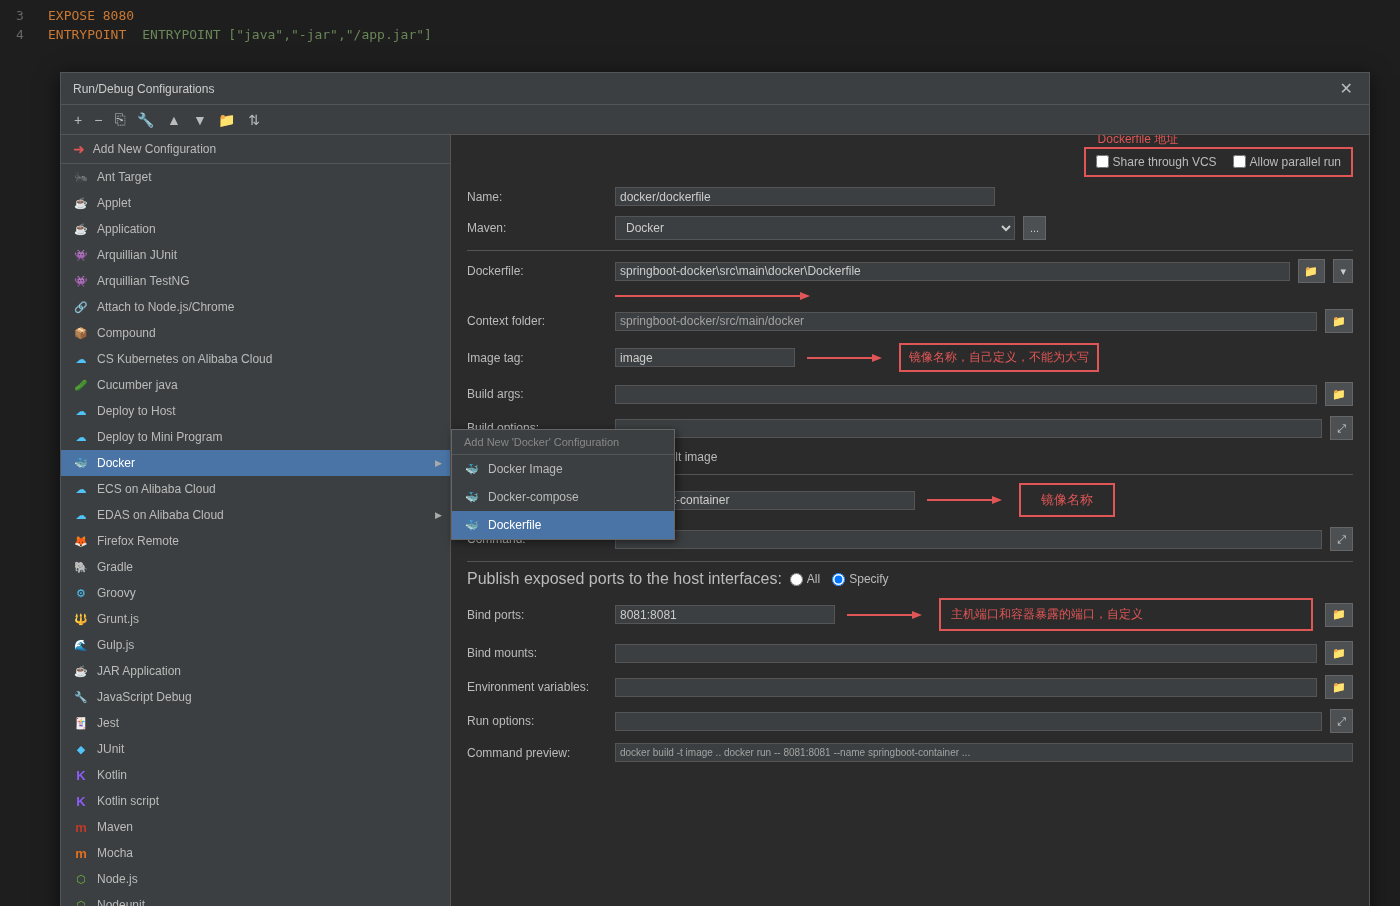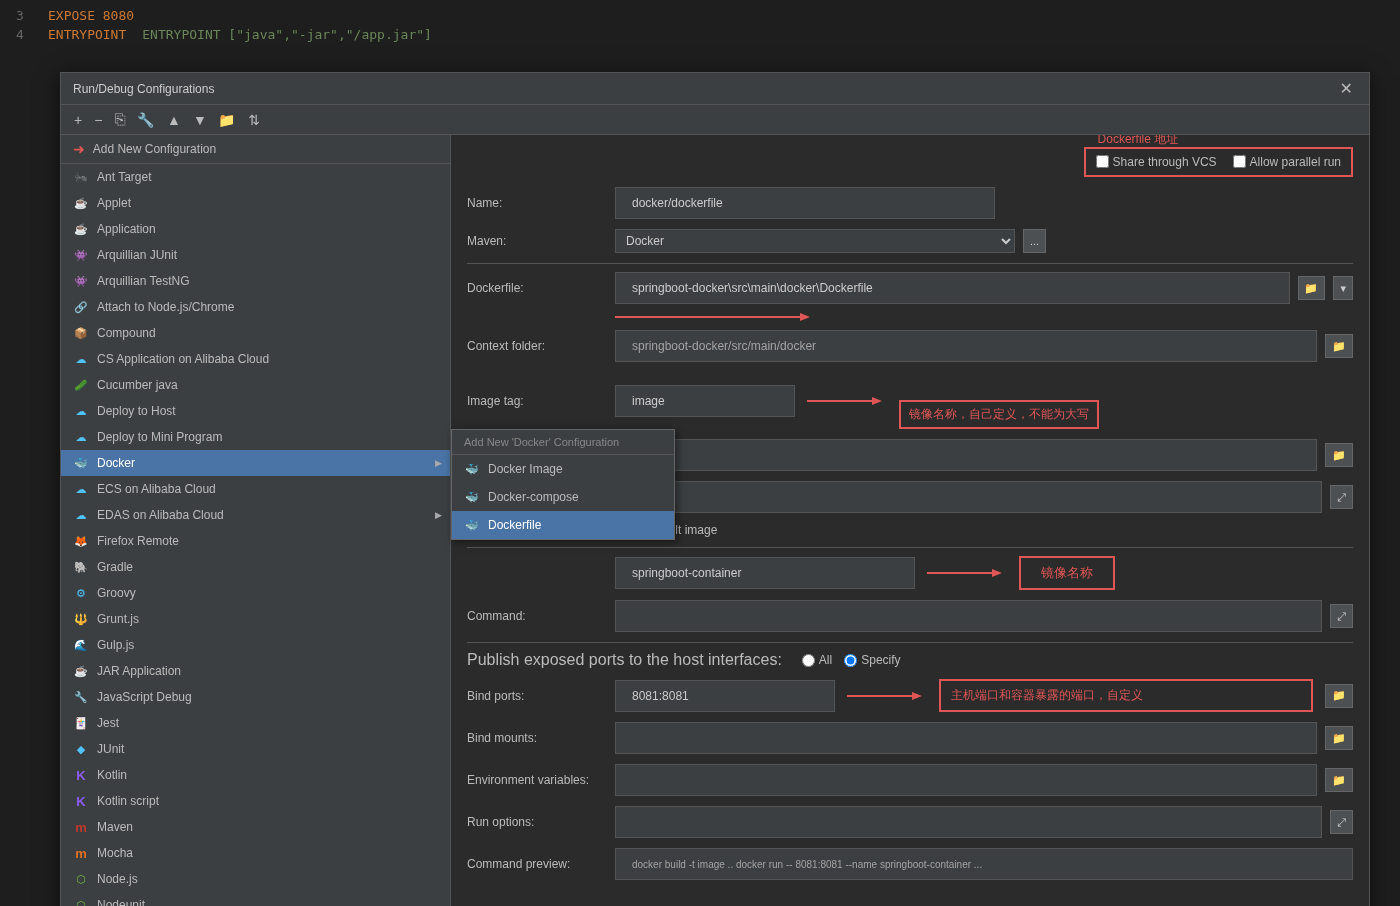--- a/index.html
+++ b/index.html
@@ -158,23 +158,23 @@
       color: #bbb;
       font-size: 12px;
       padding-right: 8px;
       flex-shrink: 0;
     }
     .form-input {
       flex: 1;
       background: #3c3f41;
       border: 1px solid #555;
       color: #ccc;
-      padding: 3px 16px;
+      padding: 3px 4px;
       font-size: 12px;
-      height: 32px;
+      height: 19px;
     }
     .form-input.dimmed { color: #a3a3a3; }
 
     .form-row-checkbox {
       display: flex;
       align-items: center;
       gap: 6px;
       margin-bottom: 10px;
       padding-left: 148px;
     }
@@ -314,21 +314,21 @@
         <li class="config-item">
           <span class="icon-box">🔗</span>
           <span>Attach to Node.js/Chrome</span>
         </li>
         <li class="config-item">
           <span class="icon-box">📦</span>
           <span>Compound</span>
         </li>
         <li class="config-item">
           <span class="icon-box cloud-icon">☁</span>
-          <span>CS Application on Alibaba Cloud</span>
+          <span>CS Kubernetes on Alibaba Cloud</span>
         </li>
         <li class="config-item">
           <span class="icon-box">🥒</span>
           <span>Cucumber java</span>
         </li>
         <li class="config-item">
           <span class="icon-box cloud-icon">☁</span>
           <span>Deploy to Host</span>
         </li>
         <li class="config-item">
@@ -477,21 +477,21 @@
         <button class="btn-browse">📁</button>
       </div>
 
       <div class="form-row">
         <span class="form-label">Image tag:</span>
         <input class="form-input" style="max-width: 180px;" value="image">
         <svg width="80" height="14" style="margin:0 4px">
           <line x1="0" y1="7" x2="65" y2="7" stroke="#e05555" stroke-width="2"></line>
           <polygon points="65,3 75,7 65,11" fill="#e05555"></polygon>
         </svg>
-        <div style="border:2px solid #e05555;padding:4px 8px;white-space:nowrap;margin-top:28px;">
+        <div style="border:2px solid #e05555;padding:4px 8px;white-space:nowrap;">
           <span style="color:#e05555;font-size:12px;">镜像名称，自己定义，不能为大写</span>
         </div>
       </div>
 
       <div class="form-row">
         <span class="form-label">Build args:</span>
         <input class="form-input" style="">
         <button class="btn-browse">📁</button>
       </div>
 
@@ -523,21 +523,21 @@
       <div class="form-row">
         <span class="form-label">Command:</span>
         <input class="form-input" style="">
         <button class="btn-browse">⤢</button>
       </div>
 
       <div class="separator-line"></div>
 
       <div class="form-row">
         <span style="color:#bbb;font-size:16px;flex-shrink:0;">Publish exposed ports to the host interfaces:</span>
-        <div class="radio-group" style="margin-left:12px">
+        <div class="radio-group" style="margin-left:0">
           <label class="radio-label">
             <input type="radio" name="publish" style="">
             <span>All</span>
           </label>
           <label class="radio-label">
             <input type="radio" name="publish" checked="" style="">
             <span>Specify</span>
           </label>
         </div>
       </div>

